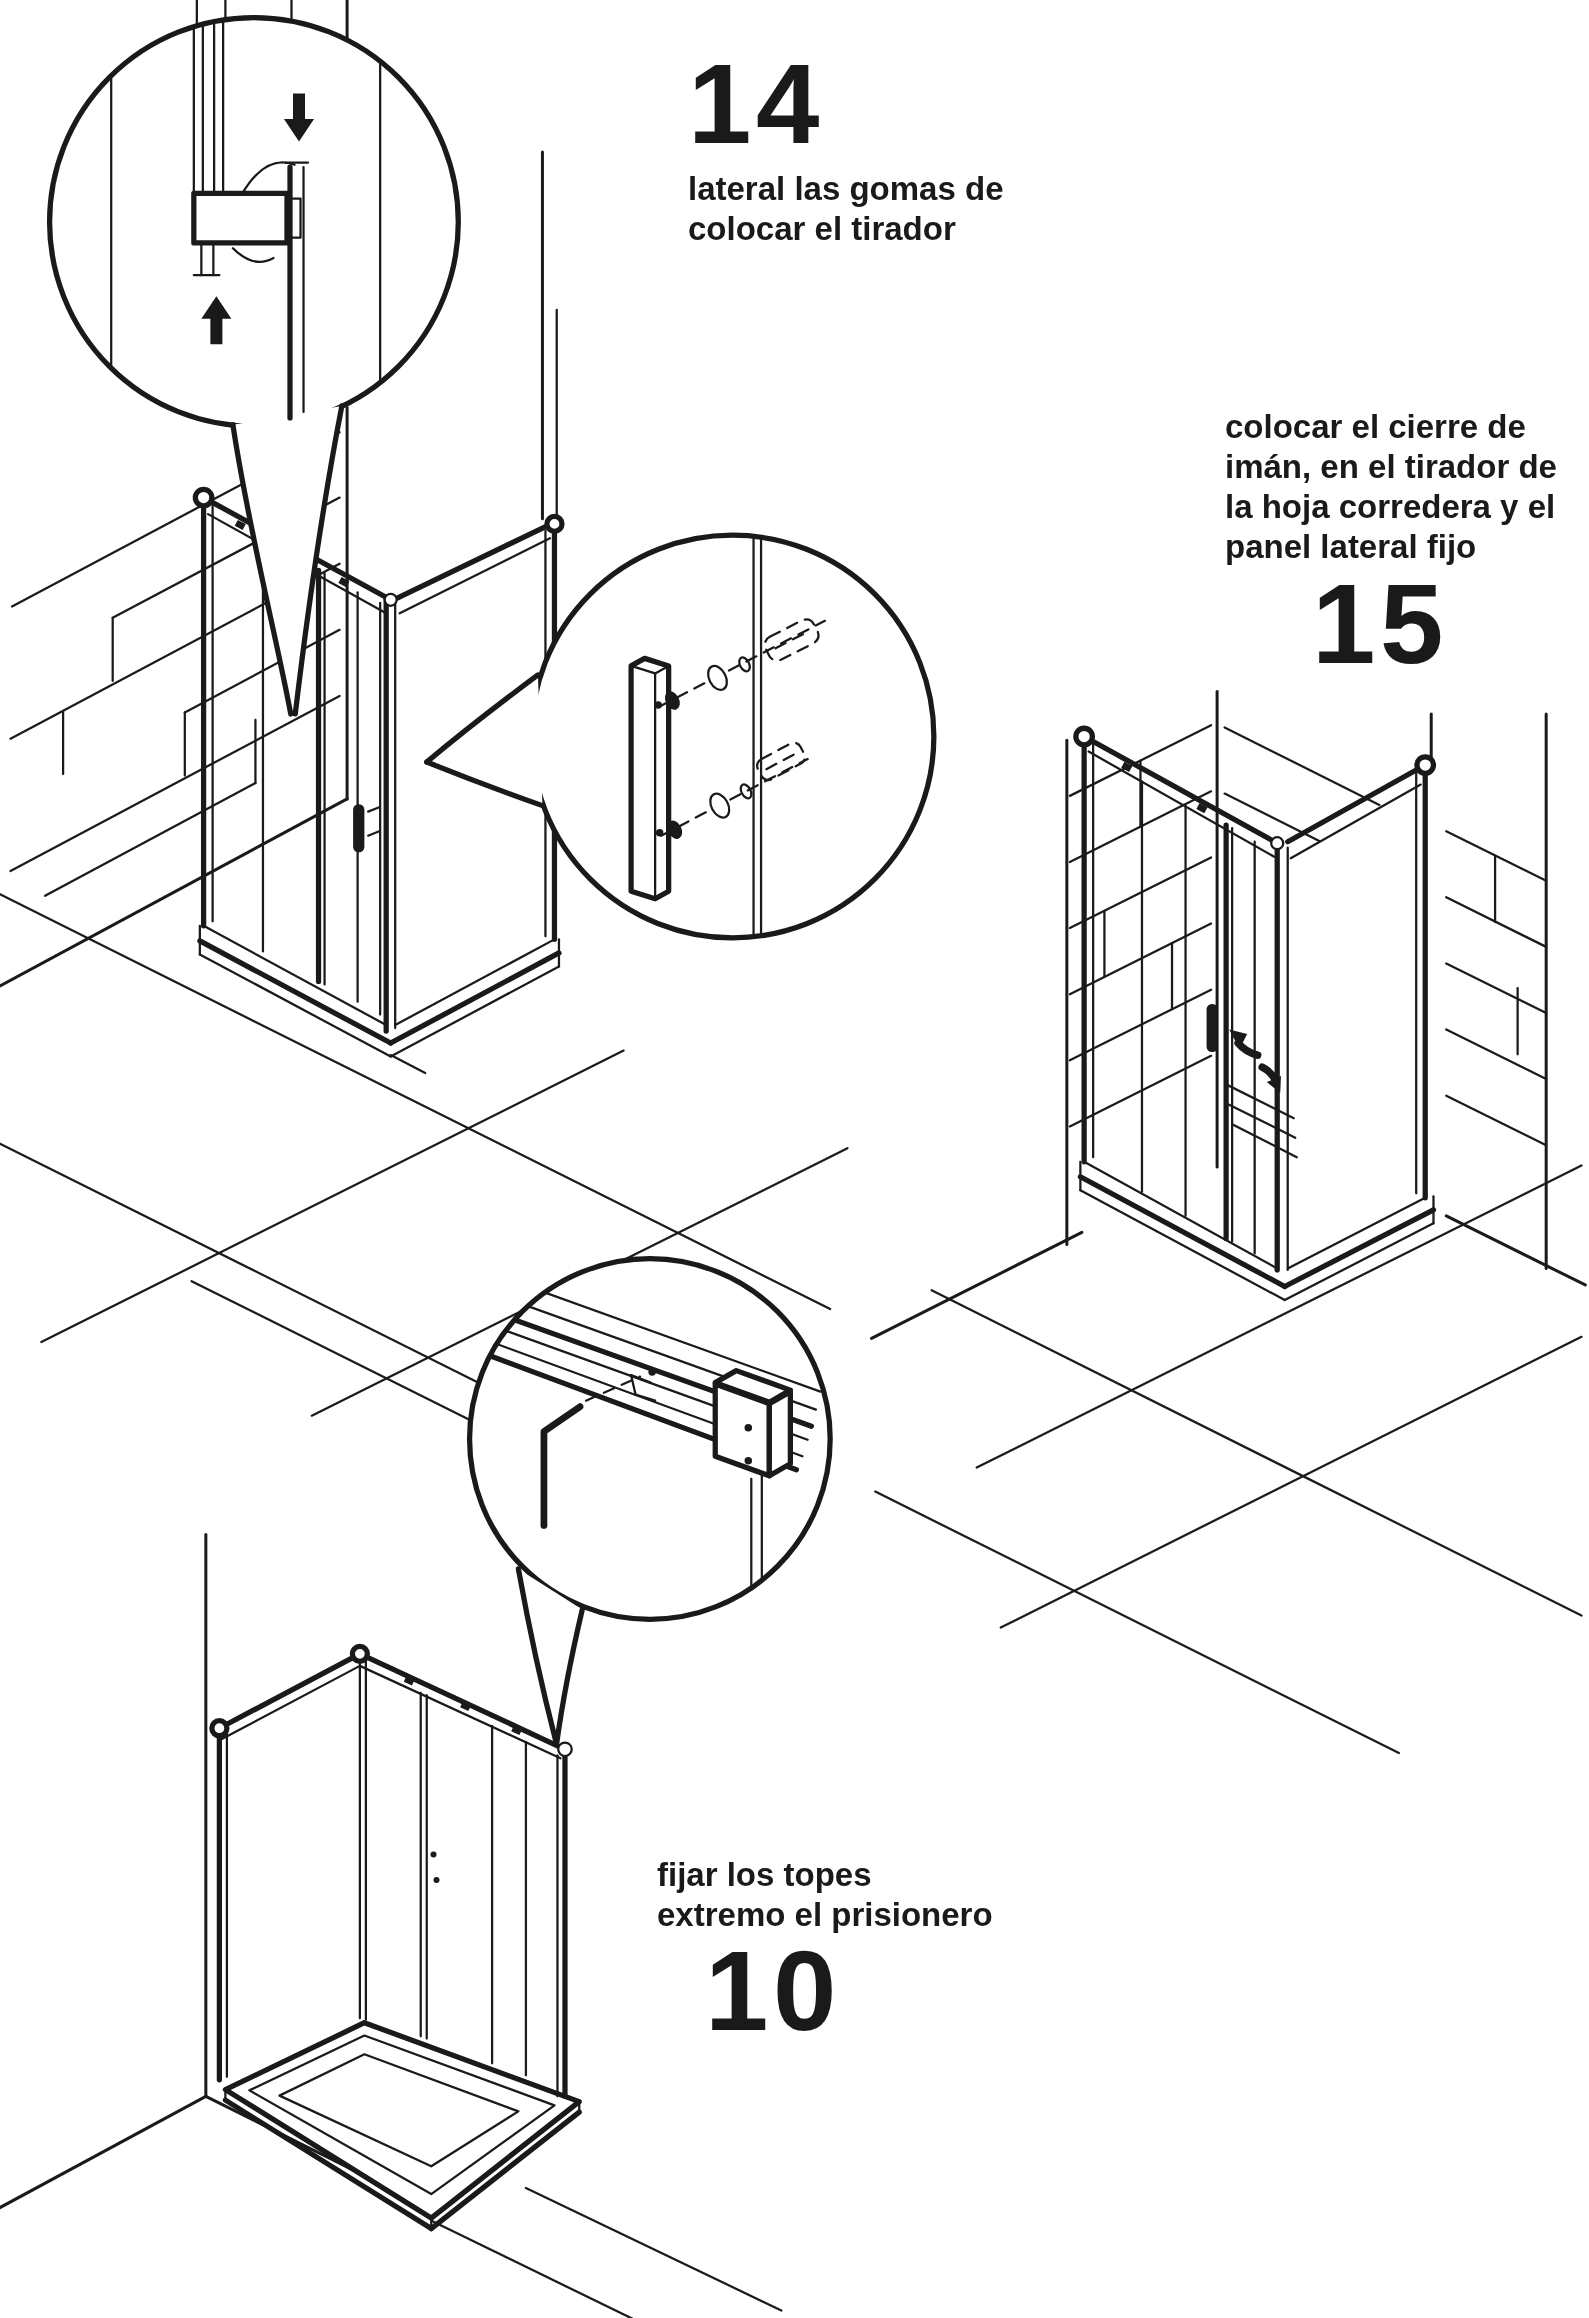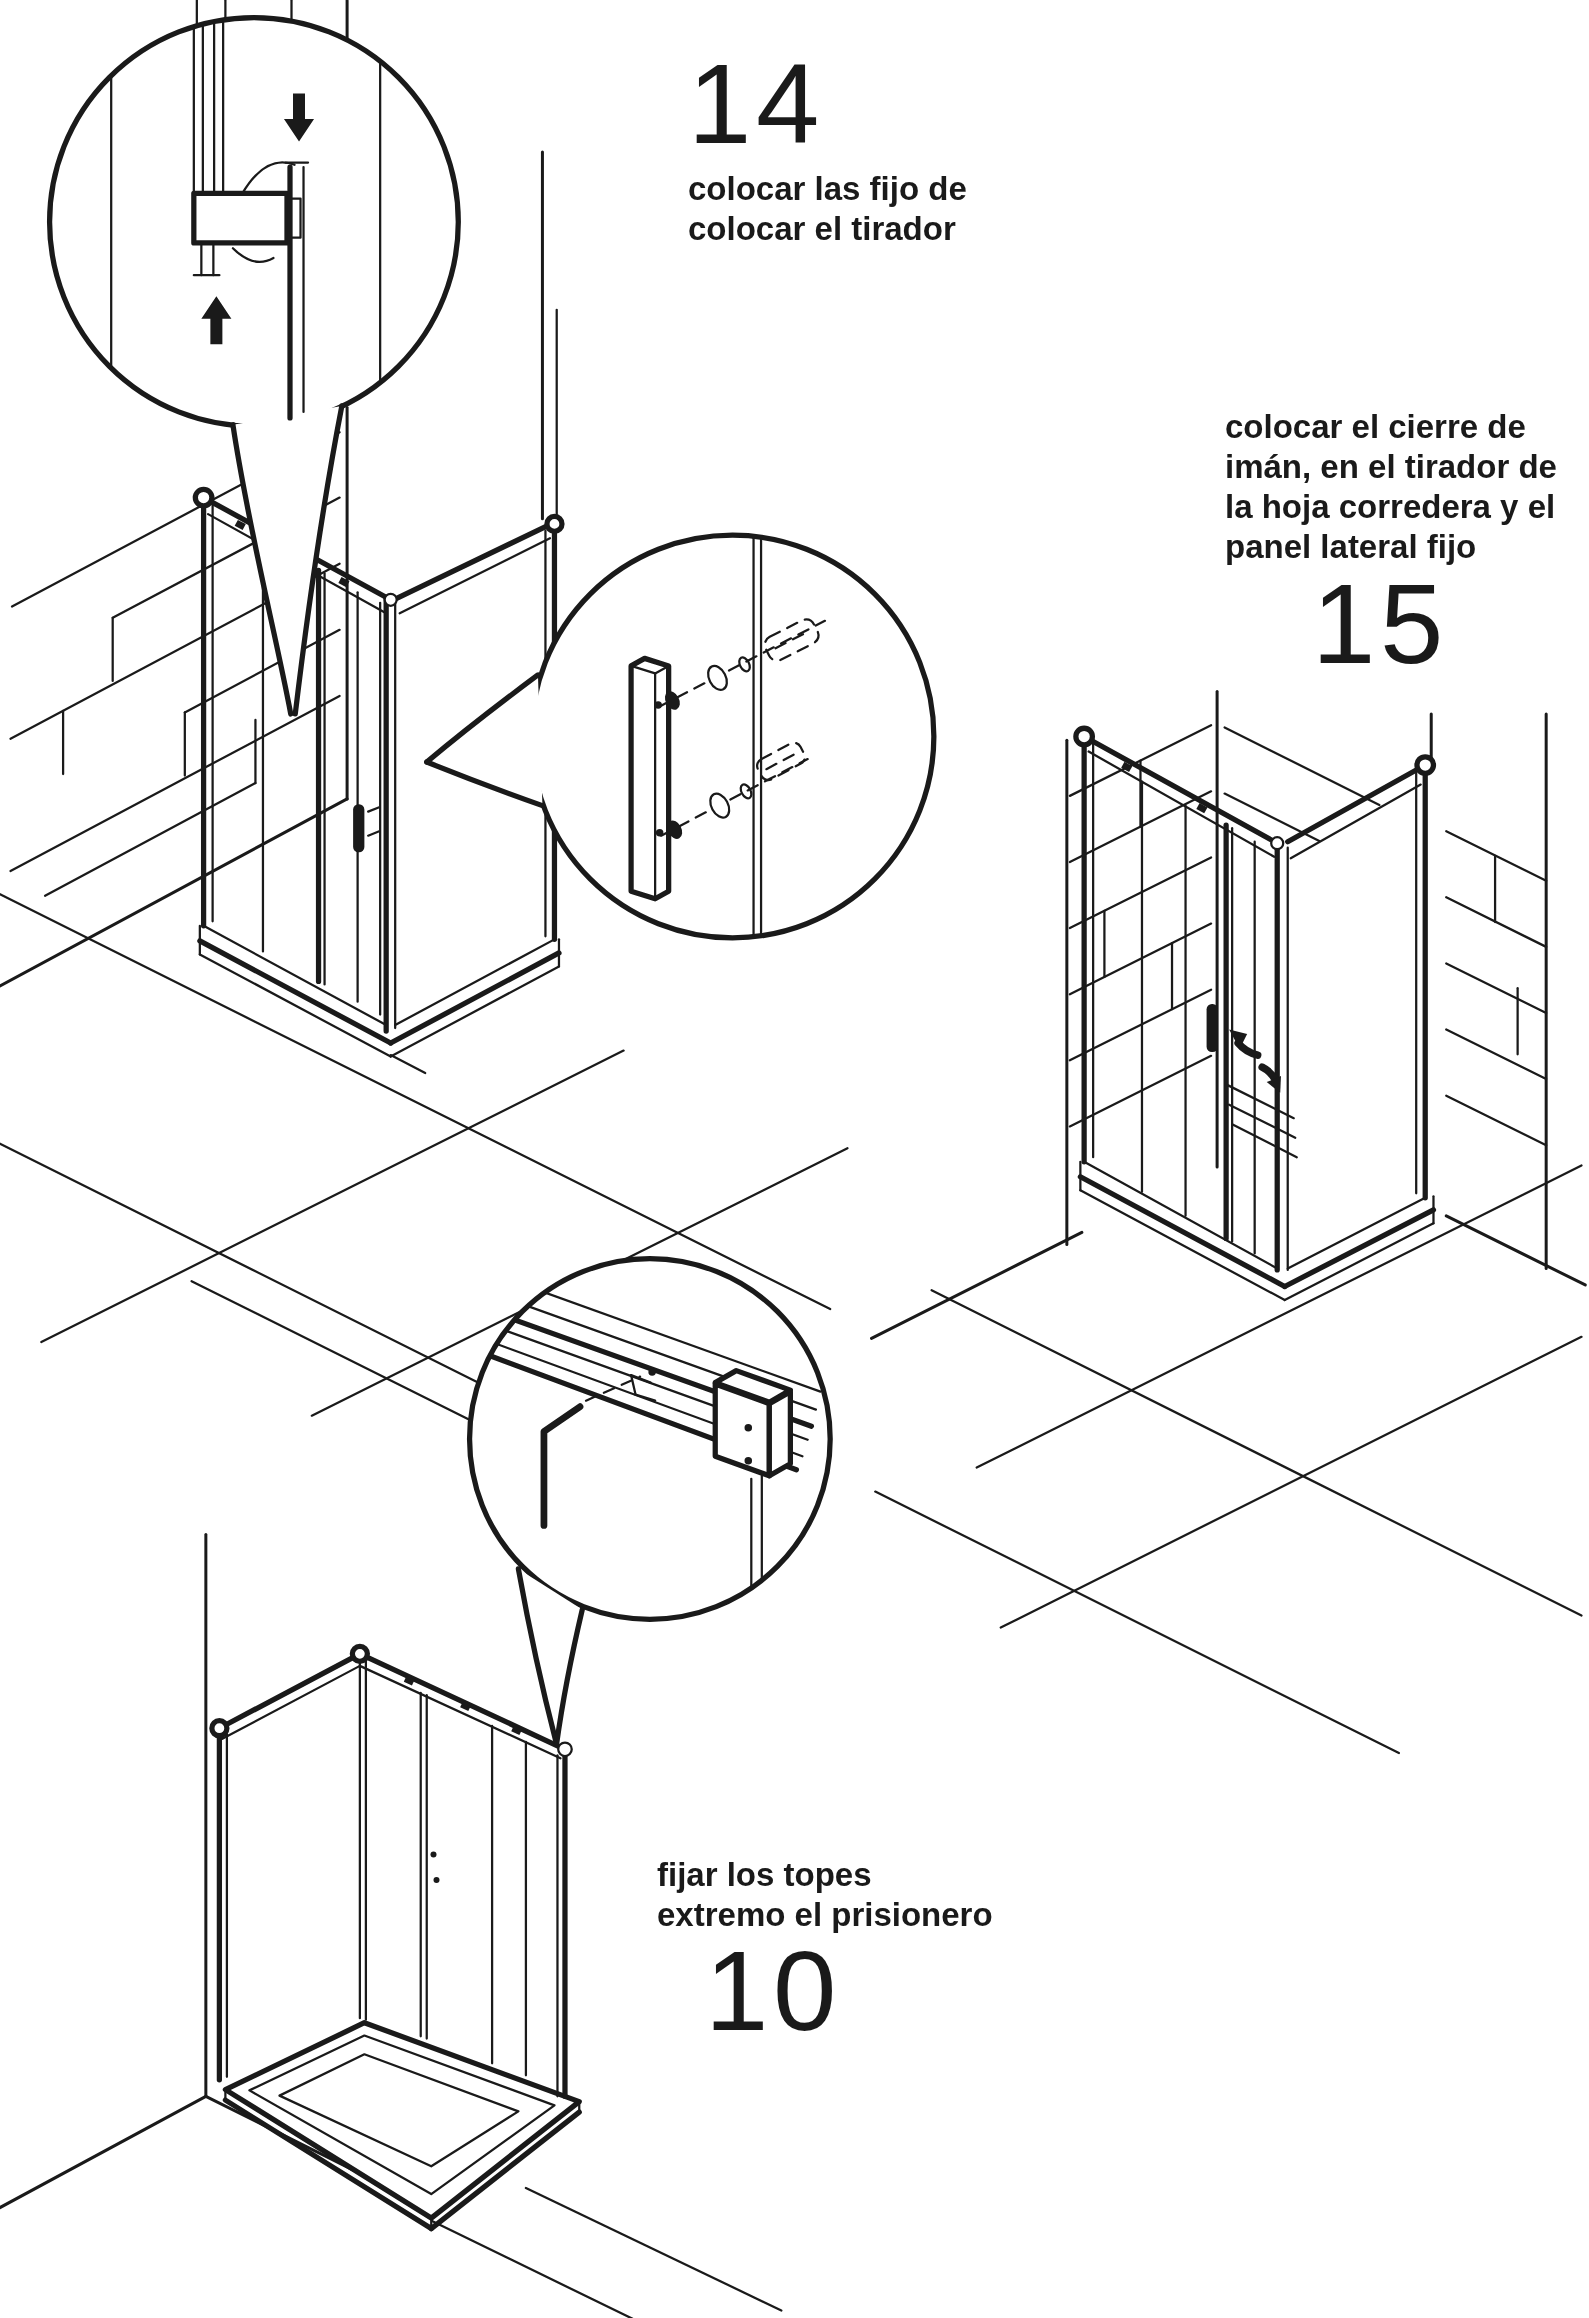--- a/index.html
+++ b/index.html
@@ -8,21 +8,21 @@
        font-family:"Liberation Sans", sans-serif;color:var(--ink);}
   #art{position:absolute;left:0;top:0;}
   .ln{stroke:var(--ink);stroke-width:4;fill:none;stroke-linecap:round;stroke-linejoin:round;}
   .lt{stroke-width:3;}
   .md{stroke-width:7;}
   .hv{stroke-width:10;}
   .blk{fill:var(--ink);stroke:none;}
   .wh{fill:var(--bg);}
   .dash{stroke-dasharray:15 11;}
   .txtblock{position:absolute;}
-  .step-number{font-weight:normal;font-size:114px;line-height:90px;letter-spacing:4.5px;color:var(--ink);}
+  .step-number{font-weight:bold;font-size:114px;line-height:90px;letter-spacing:4.5px;color:var(--ink);}
   .step-lines{font-weight:bold;font-size:33px;line-height:40px;color:var(--ink);letter-spacing:0px;margin-top:16px;}
   .step-lines span{display:block;white-space:nowrap;}
   #block14{left:688px;top:59px;}
   #block14 .step-lines{margin-top:19.5px;}
   #block15{left:1225px;top:391px;}
   #block15 .step-number{margin-left:87px;margin-top:12px;}
   #block16{left:657px;top:1839px;}
   #block16 .step-number{margin-left:48px;margin-top:10.5px;}
 </style>
 </head>
@@ -331,21 +331,21 @@
       <line class="ln lt" x1="1014" y1="1964" x2="1014" y2="2120"></line>
       <path class="ln" style="stroke-width:9" d="M724,2030 L724,1905 L772,1872"></path>
       <line class="ln lt dash" x1="780" y1="1864" x2="852" y2="1832"></line>
     </g>
   </g>
 </svg>
 
 <div class="txtblock" id="block14">
   <div class="step-number">14</div>
   <div class="step-lines">
-    <span>colocar las fijo de</span>
+    <span>lateral las gomas de</span>
     <span>colocar el tirador</span>
   </div>
 </div>
 
 <div class="txtblock" id="block15">
   <div class="step-lines">
     <span>colocar el cierre de</span>
     <span>imán, en el tirador de</span>
     <span>la hoja corredera y el</span>
     <span>panel lateral fijo</span>

